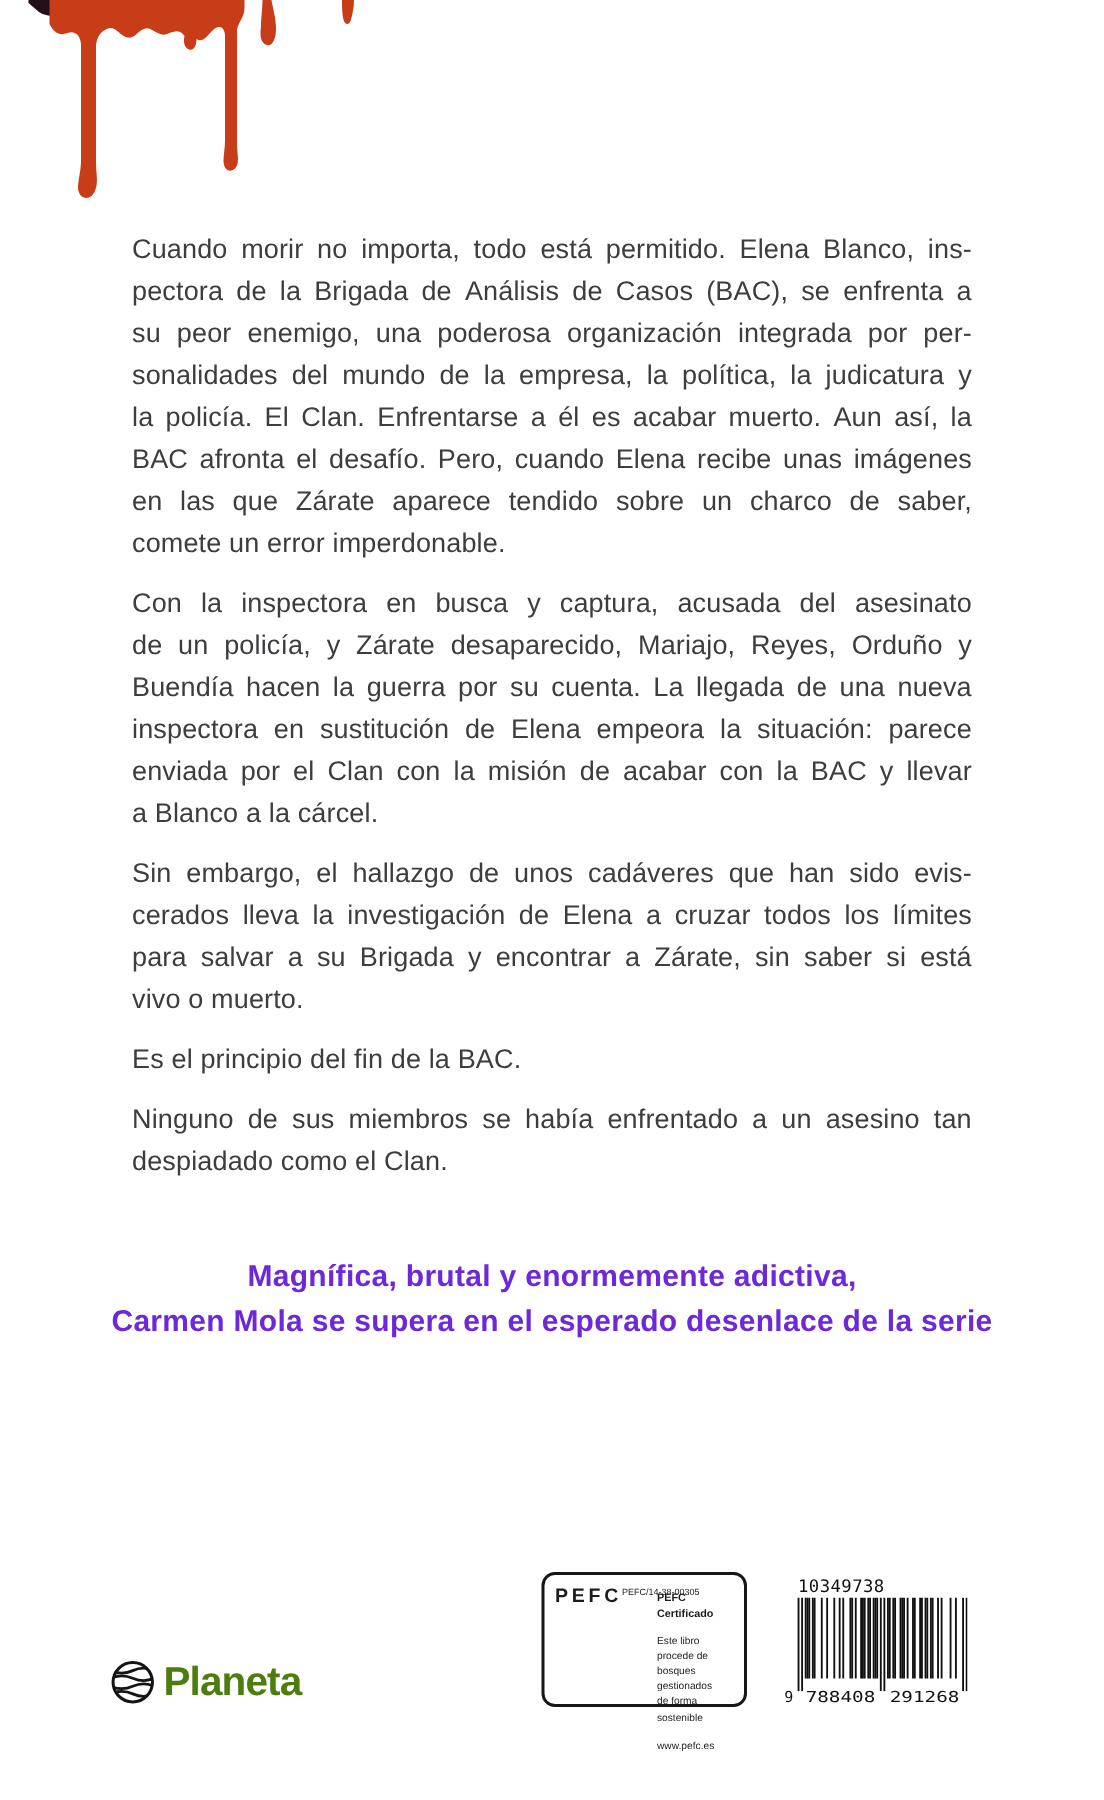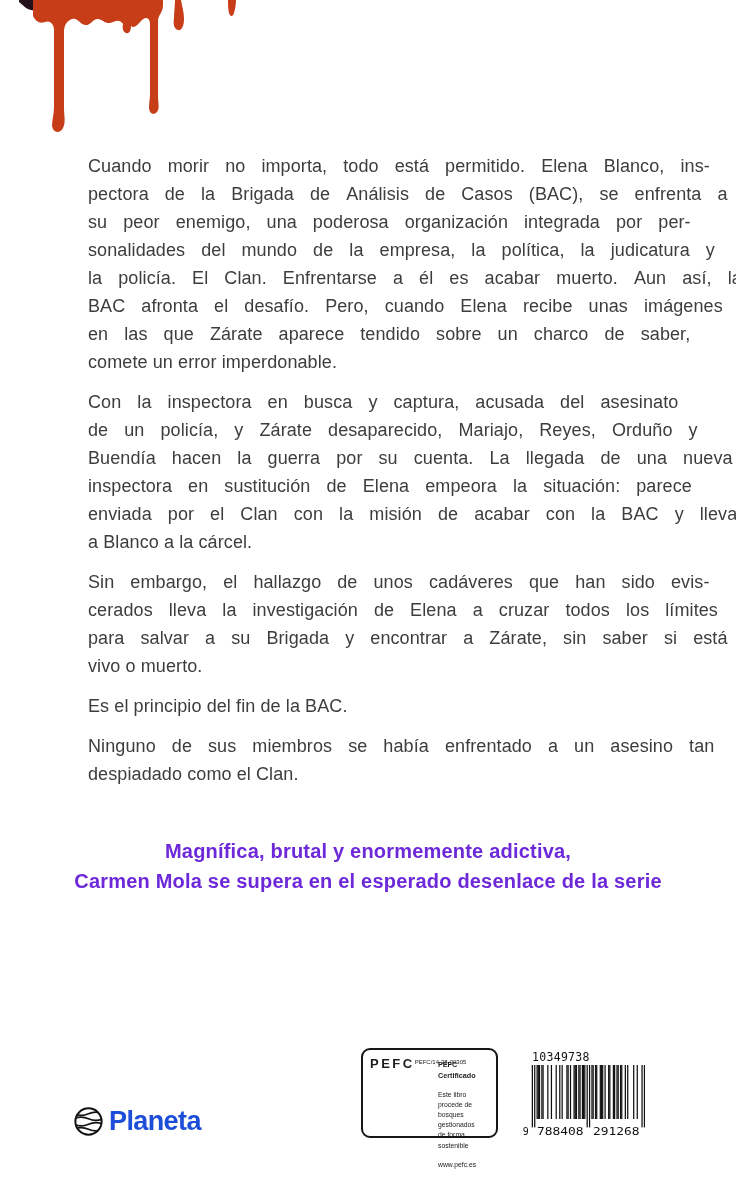--- a/index.html
+++ b/index.html
@@ -3,28 +3,28 @@
 <meta charset="utf-8">
 <style>
   html,body{margin:0;padding:0;background:#e8e8e8;}
   .page{position:relative;width:736px;height:1200px;background:#ffffff;overflow:hidden;
         font-family:"Liberation Sans",sans-serif;margin:0 auto;}
   .blood{position:absolute;left:0;top:0;width:250px;height:140px;}
   
   .synopsis{position:absolute;left:88px;top:152px;width:560px;color:#3d3c3f;
             font-size:18px;letter-spacing:0.1px;}
   .para{margin-bottom:12px;}
-  .line{height:28px;line-height:28px;white-space:pre;overflow:visible;gap:16px;}
+  .line{height:28px;line-height:28px;white-space:pre;overflow:visible;}
   .line.just{display:flex;justify-content:space-between;}
   
   .quote{position:absolute;left:68px;top:836px;width:600px;text-align:center;
          font-weight:bold;font-size:20px;line-height:30px;color:#6d28d9;letter-spacing:0.2px;}
   .qline.italic{font-style:italic;}
   
-  .publisher{position:absolute;left:73px;top:1106px;display:flex;align-items:center;gap:5px;color:#1d4ed8;}
+  .publisher{position:absolute;left:73px;top:1106px;display:flex;align-items:center;gap:5px;color:#4d7c0f;}
   .pubname{font-size:27px;font-weight:bold;letter-spacing:-0.6px;}
   
   .pefc-box{position:absolute;left:361px;top:1048px;width:137px;height:90px;box-sizing:border-box;
             border:2.5px solid #161616;border-radius:9px;background:#fff;display:flex;
             padding:6px 5px 4px 7px;gap:6px;color:#1c1c1c;}
   .pefc-left{width:62px;display:flex;flex-direction:row;align-items:flex-start;}
   .pefc-word{font-weight:bold;font-size:13px;letter-spacing:2.5px;margin-top:0px;}
   .pefc-license{font-size:6px;margin-top:3px;white-space:nowrap;}
   .pefc-right{flex:1;font-size:6.8px;line-height:1.5;padding-top:4px;}
   .pefc-title{font-weight:bold;font-size:7.2px;margin-bottom:8px;}

